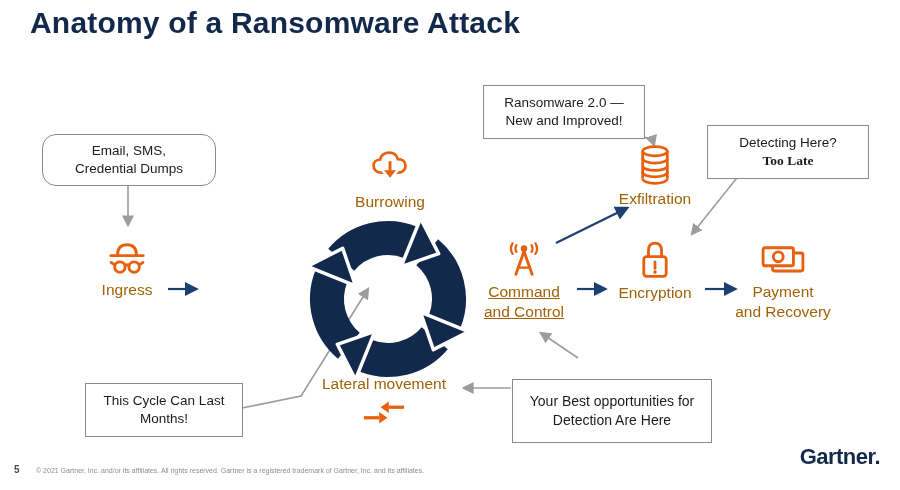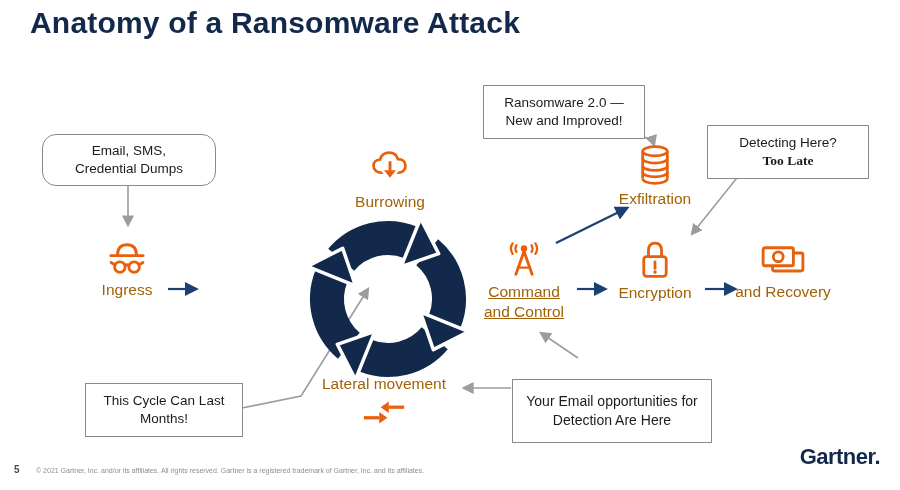--- a/index.html
+++ b/index.html
@@ -102,21 +102,21 @@
   </div>
   <div class="callout co-detect">
     <div>Detecting Here?</div>
     <div class="bold">Too Late</div>
   </div>
   <div class="callout co-cycle">
     <div>This Cycle Can Last</div>
     <div>Months!</div>
   </div>
   <div class="callout co-best">
-    <div>Your Email opportunities for</div>
+    <div>Your Best opportunities for</div>
     <div>Detection Are Here</div>
   </div>
 
   <div class="stage st-ingress">
     <svg width="44" height="38" viewBox="0 0 46 40" fill="none" stroke="#E8600E" stroke-width="3" stroke-linecap="round">
       <path d="M13 16 Q13 5 23 5 Q33 5 33 16"></path>
       <path d="M6 16.5 L40 16.5"></path>
       <circle cx="15.5" cy="28.5" r="5.5"></circle>
       <circle cx="30.5" cy="28.5" r="5.5"></circle>
       <path d="M21 27 Q23 25 25 27"></path>
@@ -187,20 +187,21 @@
     </svg>
     <div class="lbl">Encryption</div>
   </div>
 
   <div class="stage st-payment">
     <svg width="48" height="36" viewBox="0 0 50 38" fill="none" stroke="#E8600E" stroke-width="3">
       <rect x="14" y="9.5" width="32" height="19" rx="2"></rect>
       <rect x="4" y="4" width="32" height="19" rx="2" fill="#fff"></rect>
       <circle cx="20" cy="13.5" r="5.2"></circle>
     </svg>
+    <div class="lbl">Payment</div>
     <div class="lbl">and Recovery</div>
   </div>
 
   <div class="footer-page">5</div>
   <div class="footer-copy">© 2021 Gartner, Inc. and/or its affiliates. All rights reserved. Gartner is a registered trademark of Gartner, Inc. and its affiliates.</div>
   <div class="logo">Gartner.</div>
 
 </div>
 
 </body></html>

